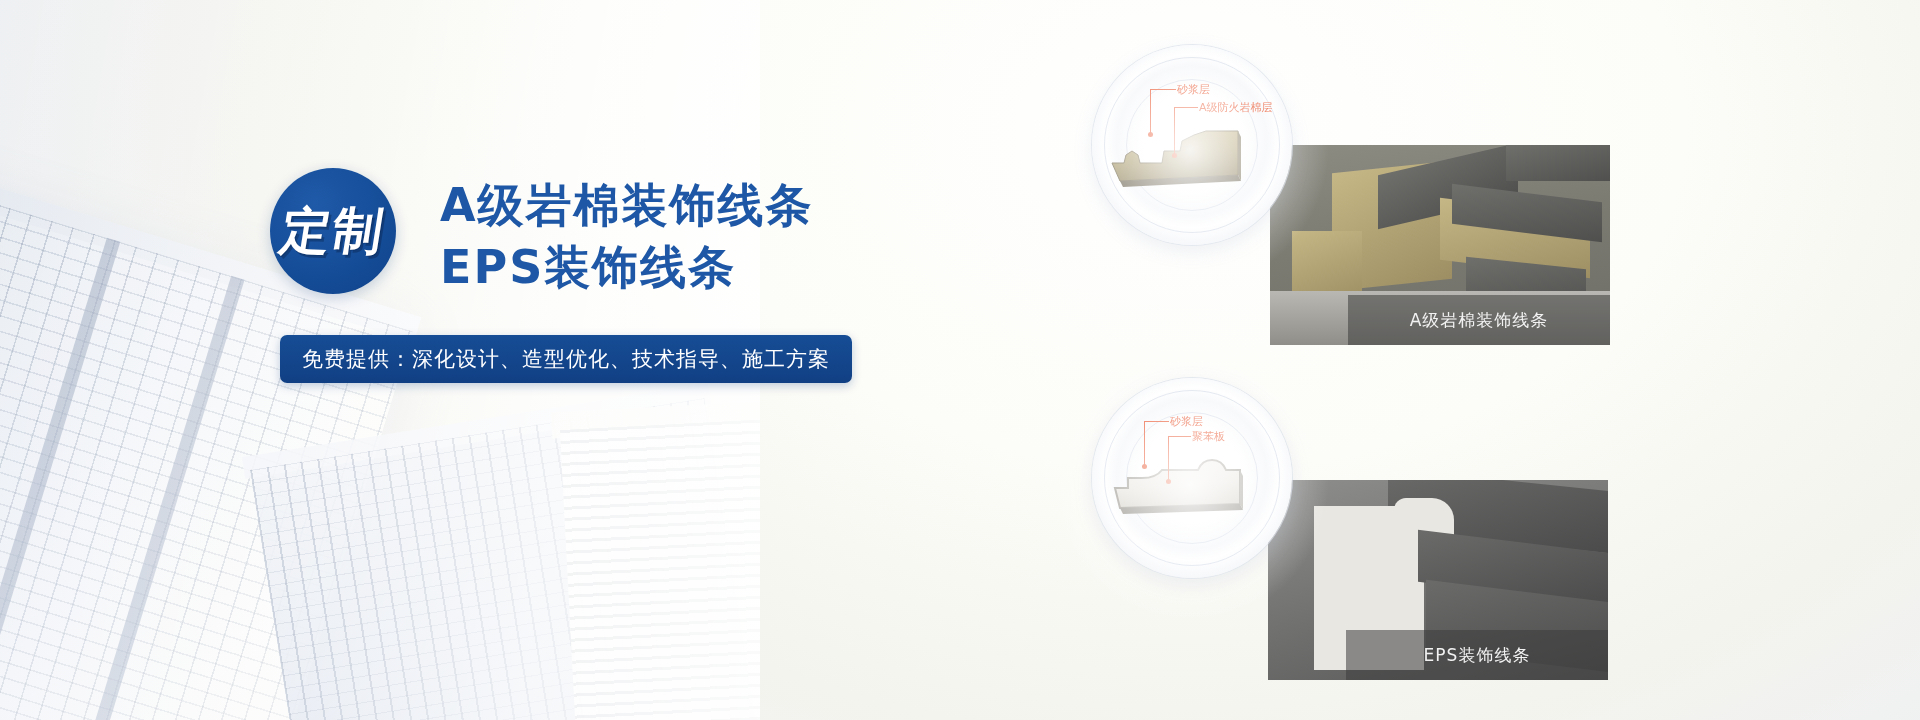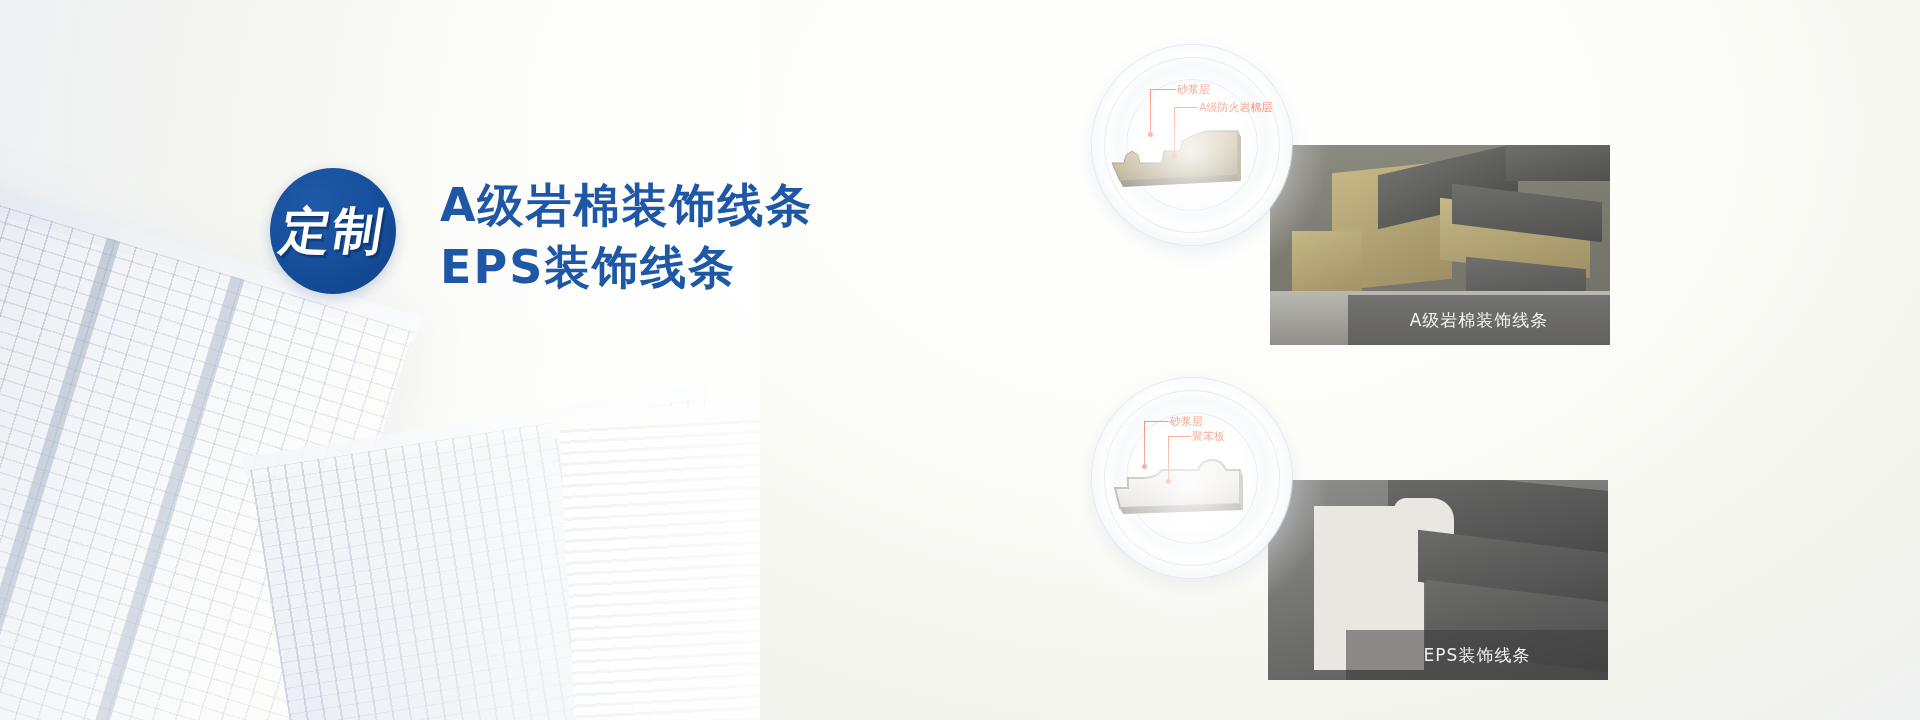--- a/index.html
+++ b/index.html
@@ -137,20 +137,23 @@
 
     <div class="badge">
       <span class="badge-text">定制</span>
     </div>
 
     <div class="headline">
       <span class="hl">A级岩棉装饰线条</span>
       <span class="hl">EPS装饰线条</span>
     </div>
 
+    <div class="ribbon">
+      <span class="ribbon-text">免费提供：深化设计、造型优化、技术指导、施工方案</span>
+    </div>
   </div>
 
   <div class="right">
 
     <div class="photo photo-top">
       <div class="rw">
         <div class="slab" style="left:62px;top:22px;width:120px;height:118px;transform:skewY(-6deg);"></div>
         <div class="gr" style="left:108px;top:14px;width:140px;height:54px;transform:skewY(-13deg);"></div>
         <div class="slab" style="left:170px;top:62px;width:150px;height:62px;transform:skewY(7deg);"></div>
         <div class="gr" style="left:182px;top:48px;width:150px;height:40px;transform:skewY(7deg);"></div>

